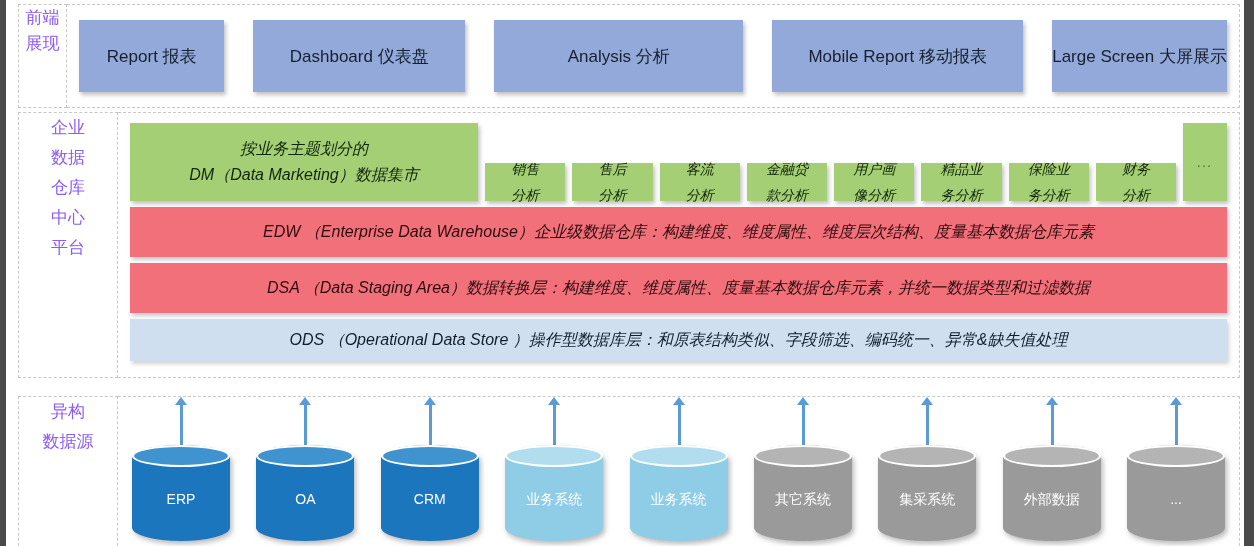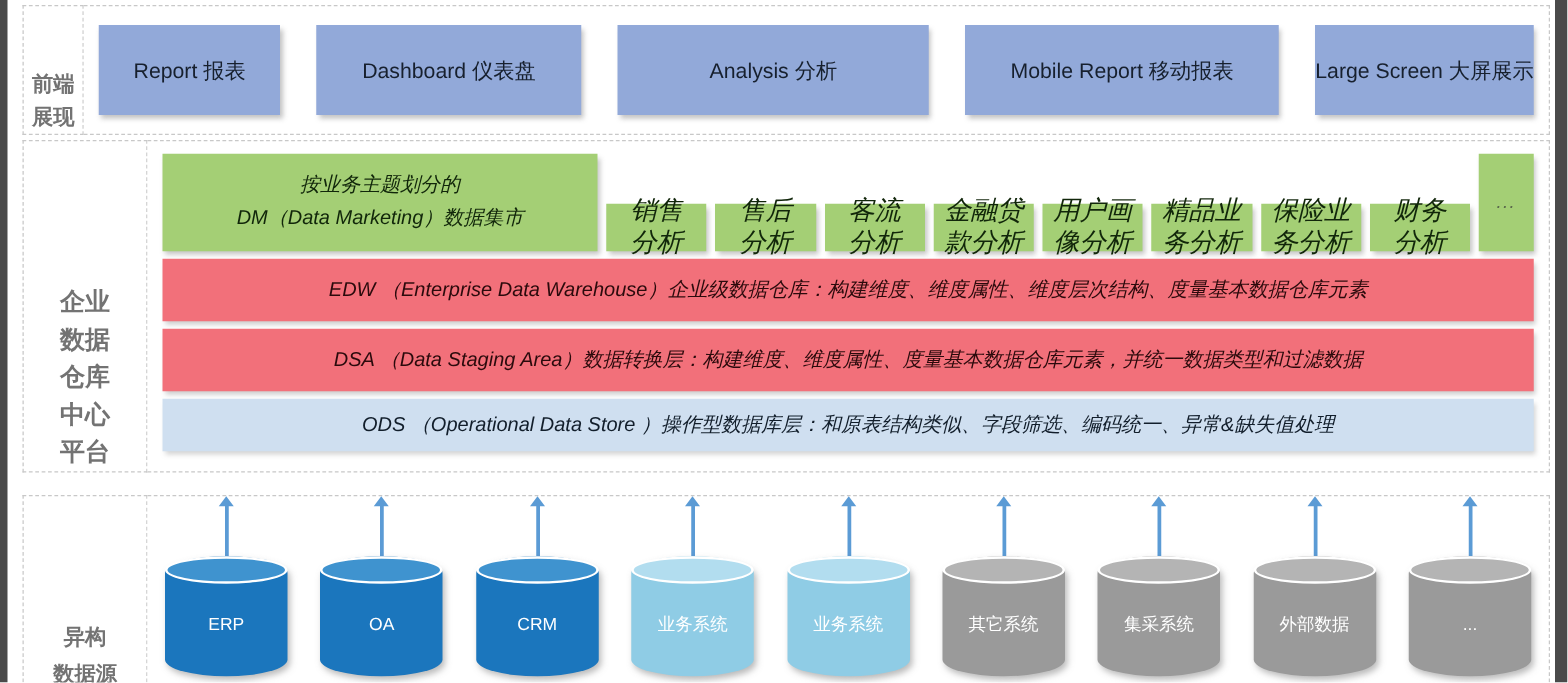--- a/index.html
+++ b/index.html
@@ -12,23 +12,23 @@
   }
   .edge-left{position:absolute;left:0;top:0;width:6px;height:546px;background:#4a4a4a;}
   .edge-right{position:absolute;right:0;top:0;width:10px;height:546px;background:#4a4a4a;}
 
   .canvas{position:absolute;left:6px;top:0;width:1238px;height:546px;}
 
   
   .row{position:absolute;display:flex;align-items:stretch;}
   .row-label{
     border:1px dashed #c8c8c8;
-    display:flex;align-items:flex-end;justify-content:center;
+    display:flex;align-items:flex-start;justify-content:center;
     text-align:center;
-    color:#737373;font-weight:bold;
+    color:#8b5cf6;font-weight:normal;
     box-sizing:border-box;
     background:#fff;
   }
   .row-body{
     border:1px dashed #c8c8c8;
     border-left:none;
     box-sizing:border-box;
     position:relative;
     background:#fff;
     flex:1;
@@ -44,34 +44,34 @@
     font-size:17px;
     display:flex;align-items:center;justify-content:center;
     height:72px;
     box-shadow:2px 3px 4px rgba(120,120,120,.45);
     text-align:center;
     white-space:nowrap;
   }
 
   
   #row2{left:12px;top:112px;width:1222px;height:266px;}
-  #row2 .row-label{width:100px;font-size:20px;line-height:30px;}
+  #row2 .row-label{width:100px;font-size:17px;line-height:30px;}
   #row2 .row-body{padding:10px 12px 6px 12px;display:flex;flex-direction:column;gap:6px;font-style:italic;}
 
   .dm-line{display:flex;gap:7px;height:78px;}
   .green-box{
     background:#a4cf75;
     color:#11260a;
     display:flex;align-items:center;justify-content:center;
     text-align:center;
     box-shadow:2px 3px 4px rgba(125,125,125,.45);
     line-height:26px;
   }
   .dm-main{flex:0 0 348px;font-size:16px;}
-  .dm-small{flex:1;font-size:21px;margin-top:40px;}
+  .dm-small{flex:1;font-size:14px;margin-top:40px;}
   .dm-ellipsis{flex:0 0 44px;font-size:15px;color:#5b6b4c;letter-spacing:1px;}
 
   .red-bar{
     background:#f2707a;
     color:#2b0a0c;
     height:50px;
     display:flex;align-items:center;justify-content:center;
     font-size:16px;
     box-shadow:2px 3px 4px rgba(125,125,125,.4);
     white-space:nowrap;

